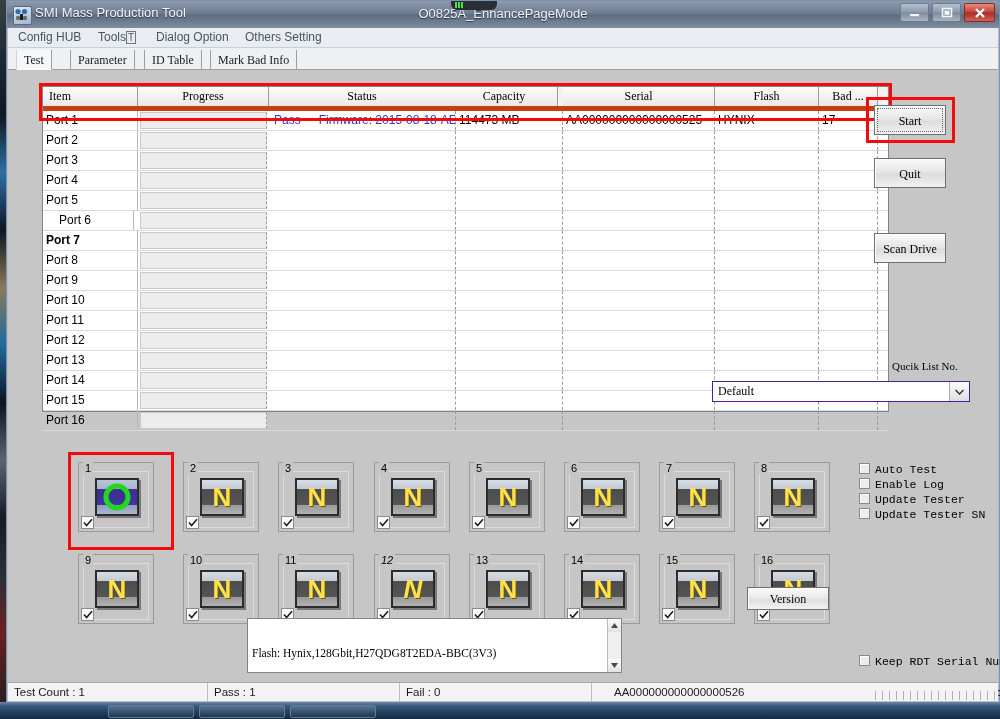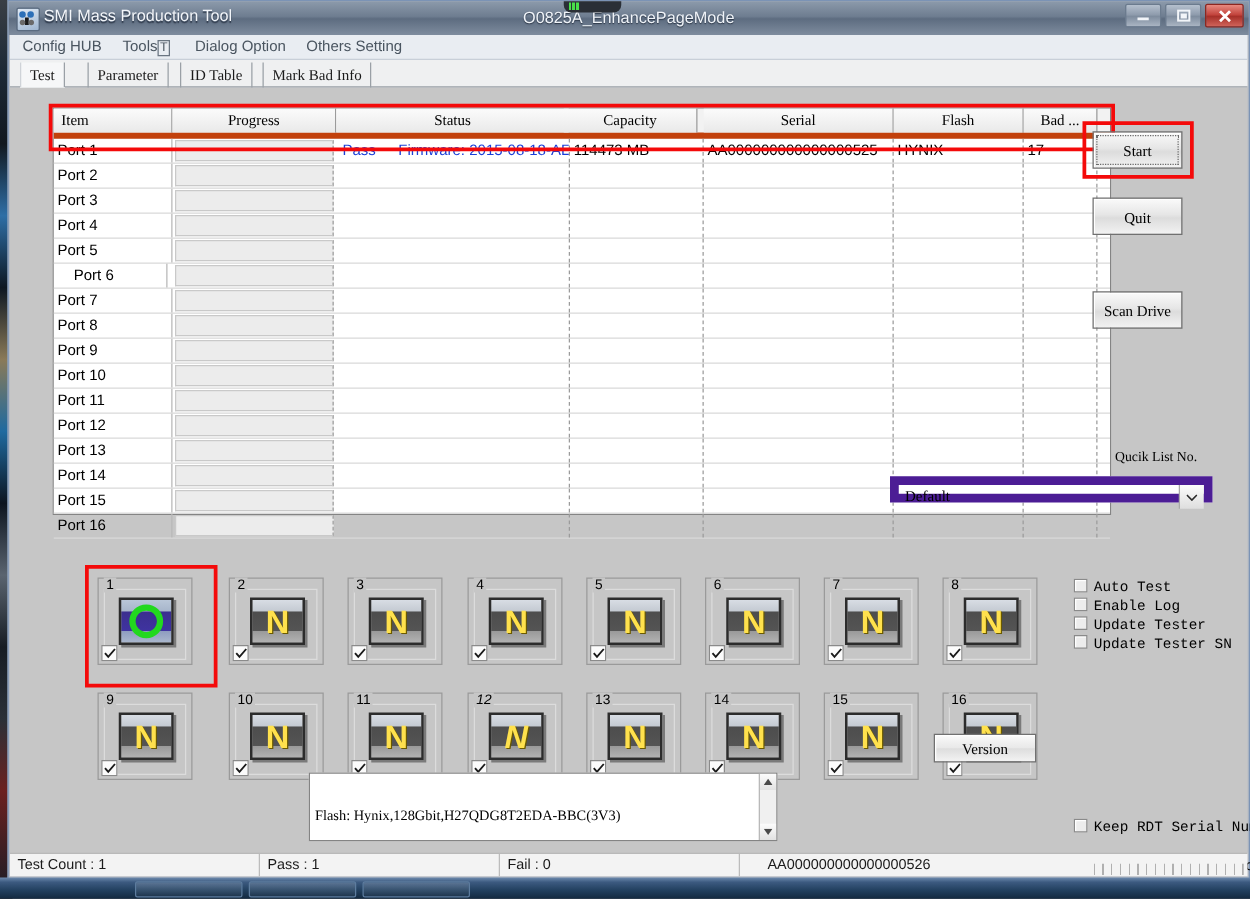--- a/index.html
+++ b/index.html
@@ -239,21 +239,21 @@
     font-size: 11px;
     font-family: "Liberation Serif", serif;
     color: #000;
     white-space: nowrap;
   }
   
   #combo {
     position: absolute; left: 704px; top: 333px;
     width: 258px; height: 21px;
     background: #ffffff;
-    border: 7px solid #4c1d95;
+    border: 1px solid #4c1d95;
     box-sizing: border-box;
     font-family: "Liberation Serif", serif;
     font-size: 12px;
     color: #000;
     line-height: 19px;
     padding-left: 5px;
   }
   #combo-arrow {
     position: absolute; right: 0; top: 0;
     width: 19px; height: 19px;
@@ -550,21 +550,21 @@
           <div class="grow">
             <div class="gcell item" style="left: 0px; width: 78px; margin-left: 13px;">Port 6</div>
             <div class="gcell prog" style="left: 97px; width: 127px; height: 17px; top: 1px;"></div>
             <div class="gcell" style="left: 226px; width: 187px;"></div>
             <div class="gcell" style="left: 413px; width: 107px;"></div>
             <div class="gcell" style="left: 520px; width: 152px;"></div>
             <div class="gcell" style="left: 672px; width: 104px;"></div>
             <div class="gcell" style="left: 776px; width: 59px;"></div>
           </div>
           <div class="grow">
-            <div class="gcell item" style="left: 0px; width: 95px;">Port 7</div>
+            <div class="gcell item" style="left: 0px; width: 95px; font-weight: bold;">Port 7</div>
             <div class="gcell prog" style="left: 97px; width: 127px; height: 17px; top: 1px;"></div>
             <div class="gcell" style="left: 226px; width: 187px;"></div>
             <div class="gcell" style="left: 413px; width: 107px;"></div>
             <div class="gcell" style="left: 520px; width: 152px;"></div>
             <div class="gcell" style="left: 672px; width: 104px;"></div>
             <div class="gcell" style="left: 776px; width: 59px;"></div>
           </div>
           <div class="grow">
             <div class="gcell item" style="left: 0px; width: 95px;">Port 8</div>
             <div class="gcell prog" style="left: 97px; width: 127px; height: 17px; top: 1px;"></div>

